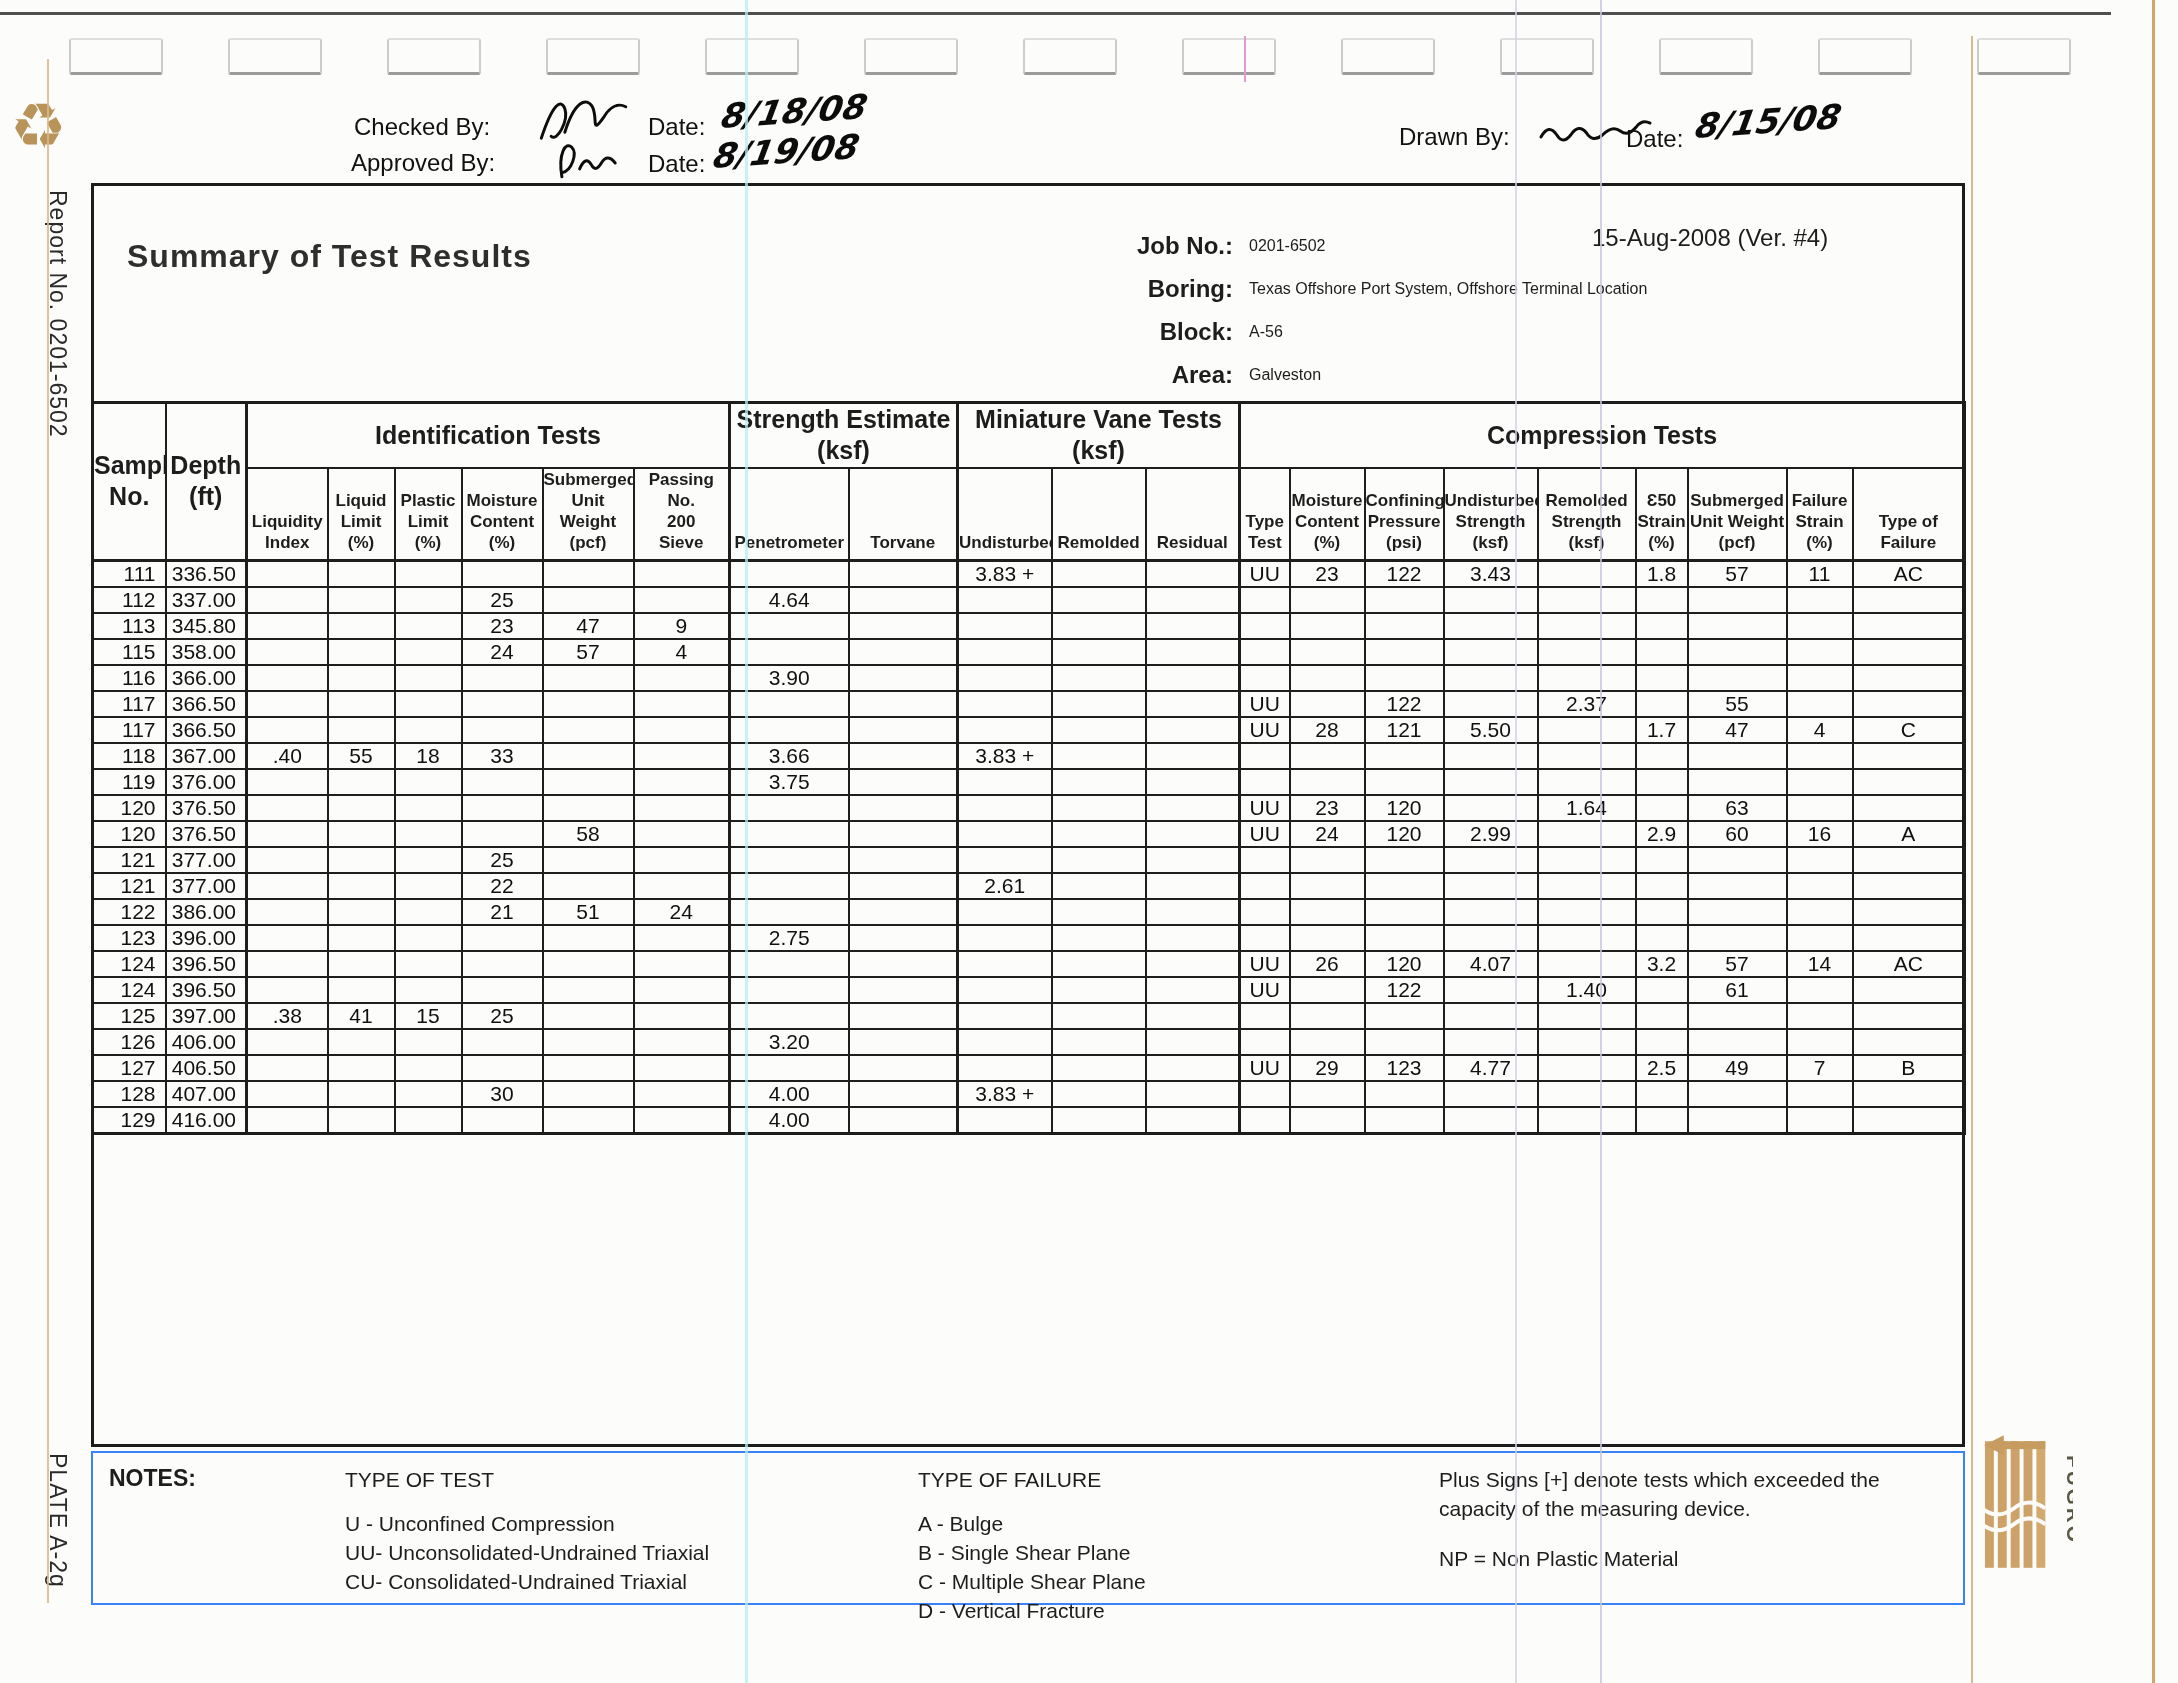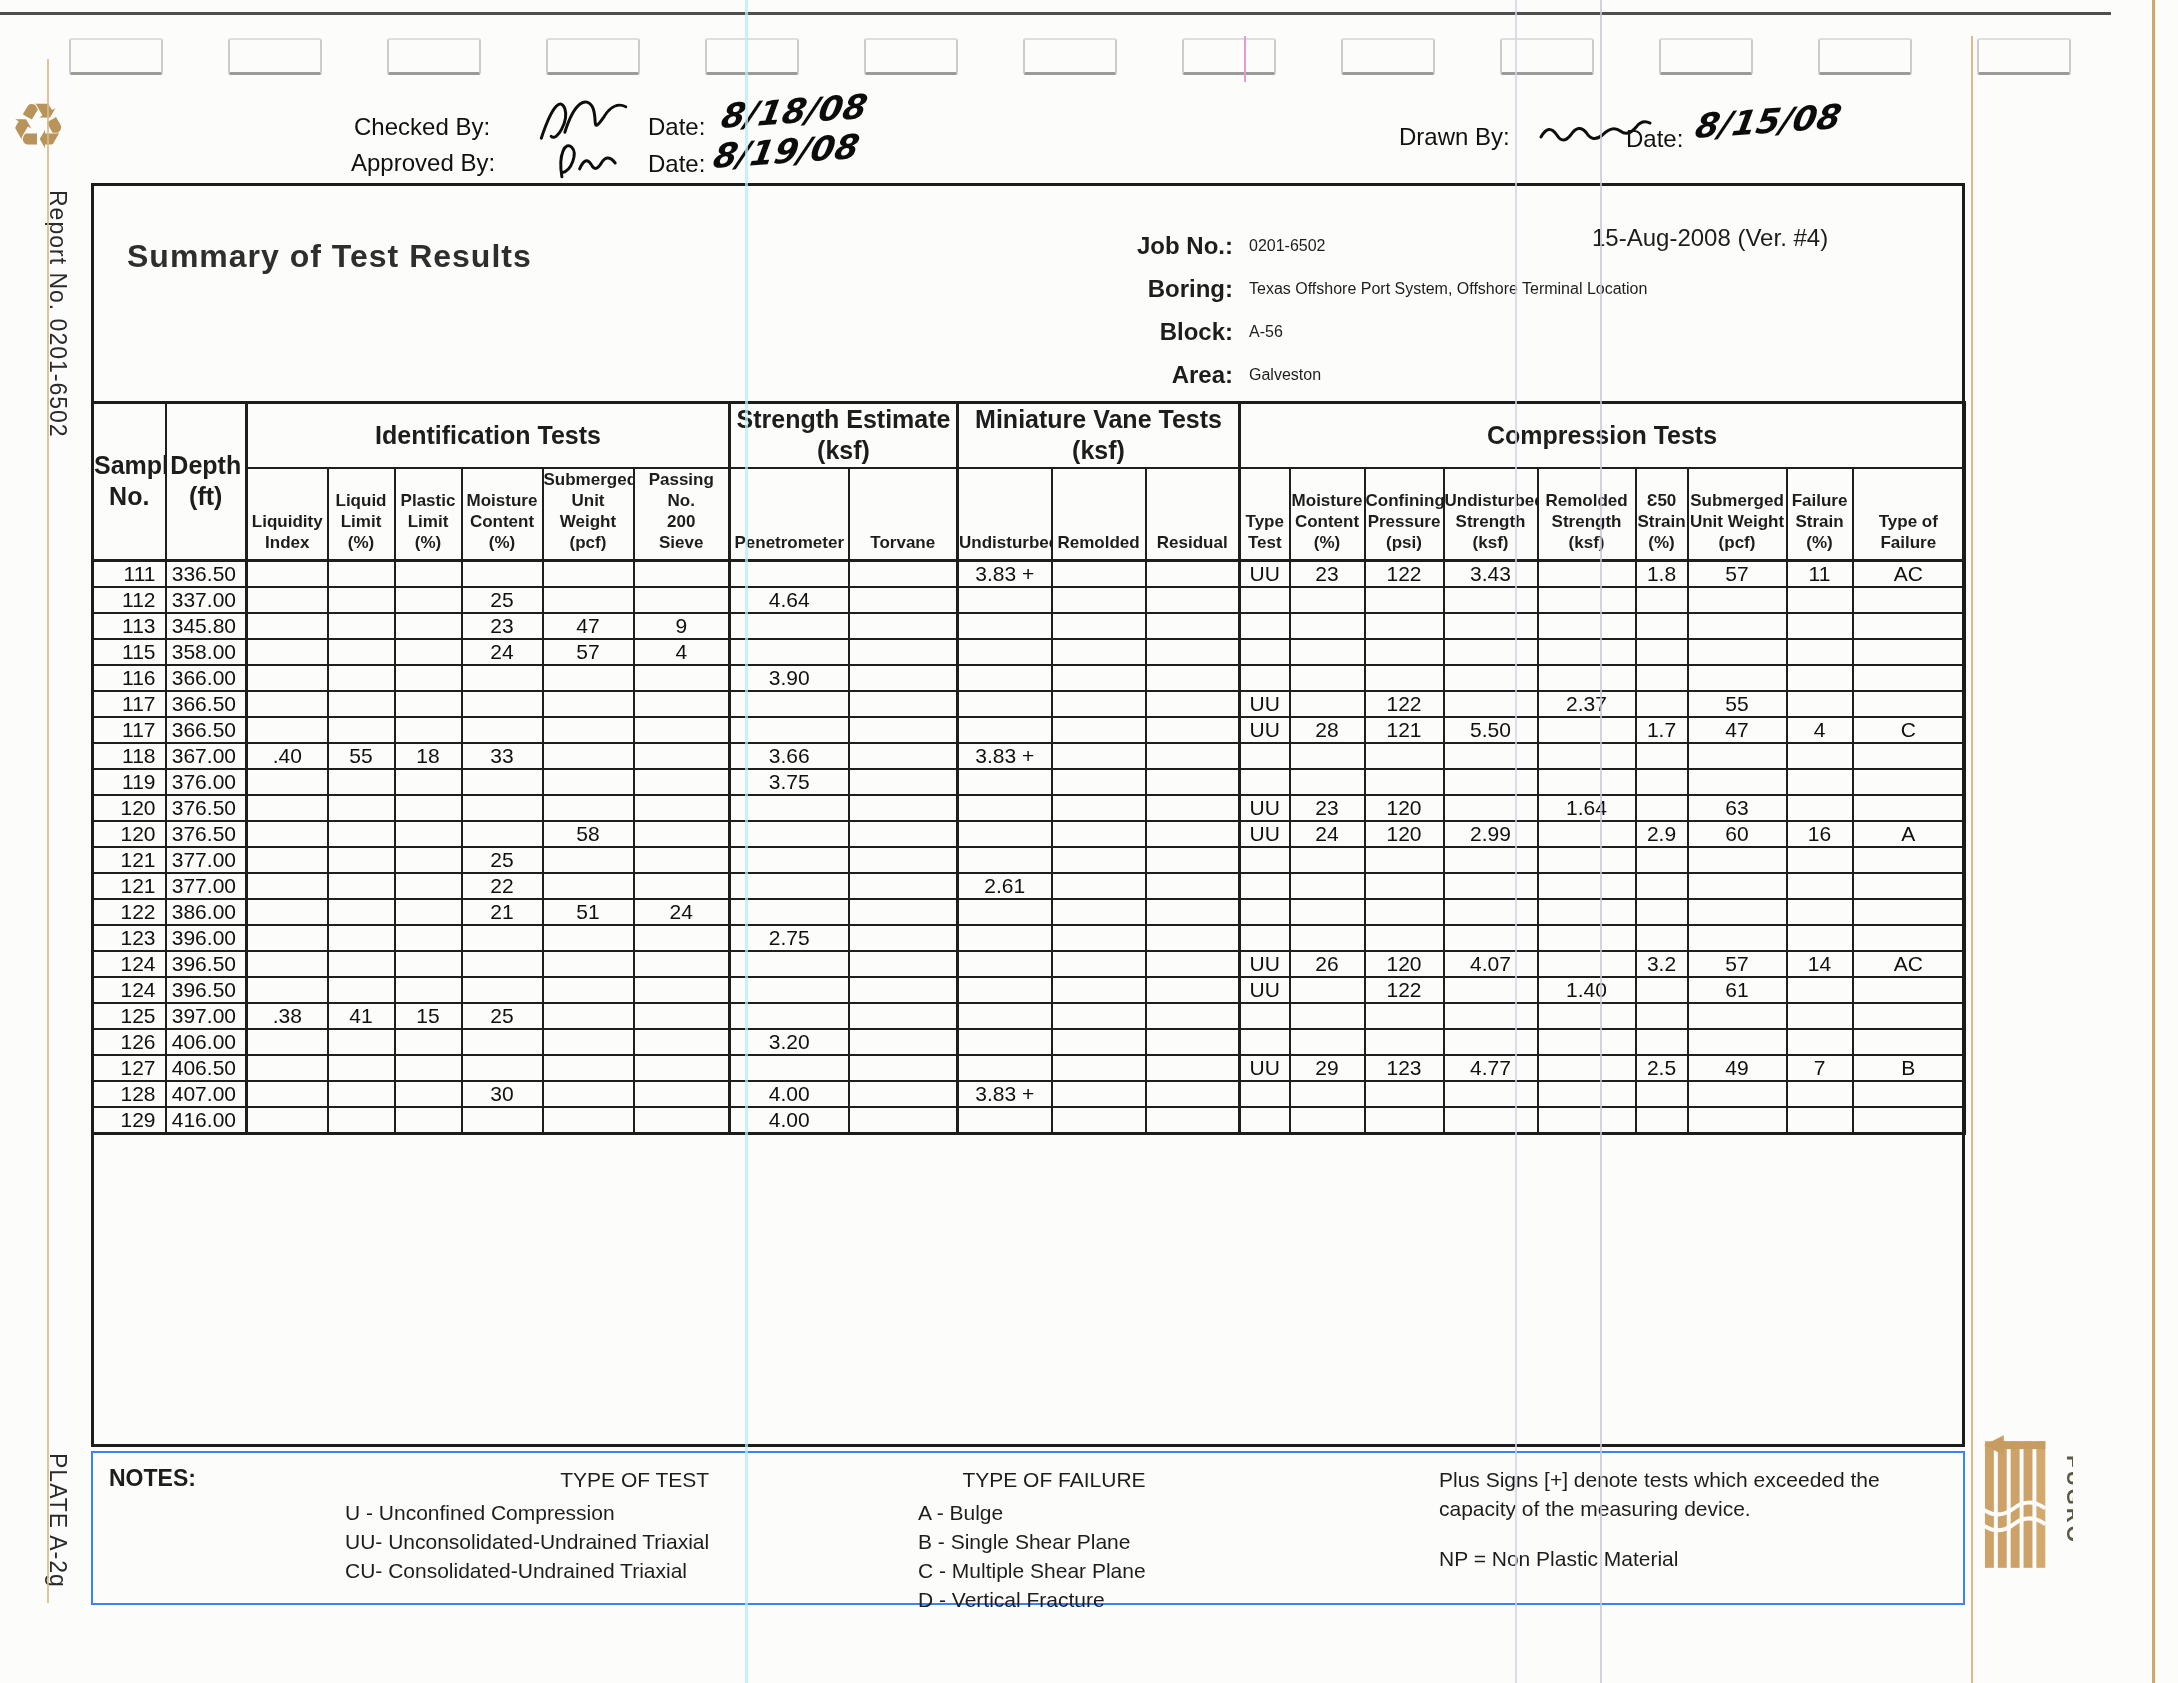--- a/index.html
+++ b/index.html
@@ -56,21 +56,21 @@
   .results .thick-r { border-right-width:3px; }
   .results thead tr.sub th { border-top-width:2px; }
   .results thead tr.sub { border-bottom:3px solid #1e1e1e; }
   .results thead tr.sub th { border-bottom-width:3px; }
   .results { border:3px solid #1c1c1c; }
 
   
   .notes-box { position:absolute; left:91px; top:1451px; width:1874px; height:154px; border:2px solid #3b82f6; font-size:21px; }
   .notes-label { position:absolute; left:16px; top:12px; font-size:23px; font-weight:bold; }
   .notes-col { position:absolute; top:12px; line-height:29px; }
-  .notes-col .note-title { margin-bottom:4px;text-align:right; }
+  .notes-col .note-title { margin-bottom:15px; }
   .col-test { left:252px; }
   .col-failure { left:825px; }
   .col-plus { left:1346px; width:495px; }
   .np-note { position:absolute; left:1346px; top:94px; }
   .note-line { line-height:29px; }
 
   
   .fugro { position:absolute; left:1982px; top:1431px; width:91px; height:149px; }
 </style>
 </head>

